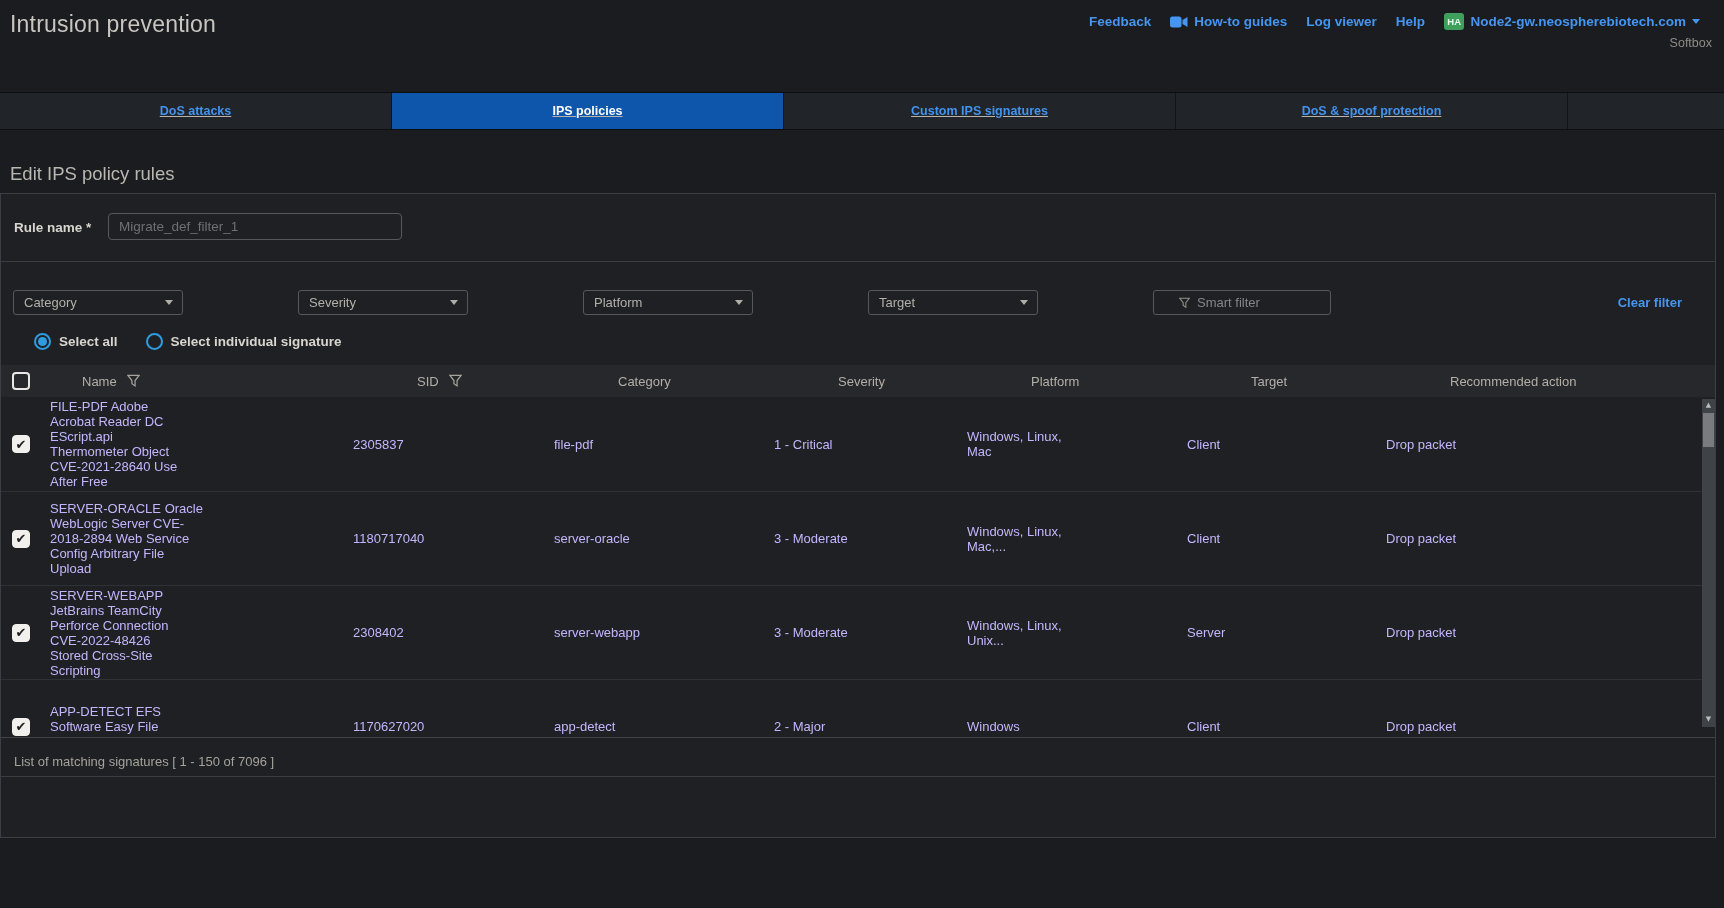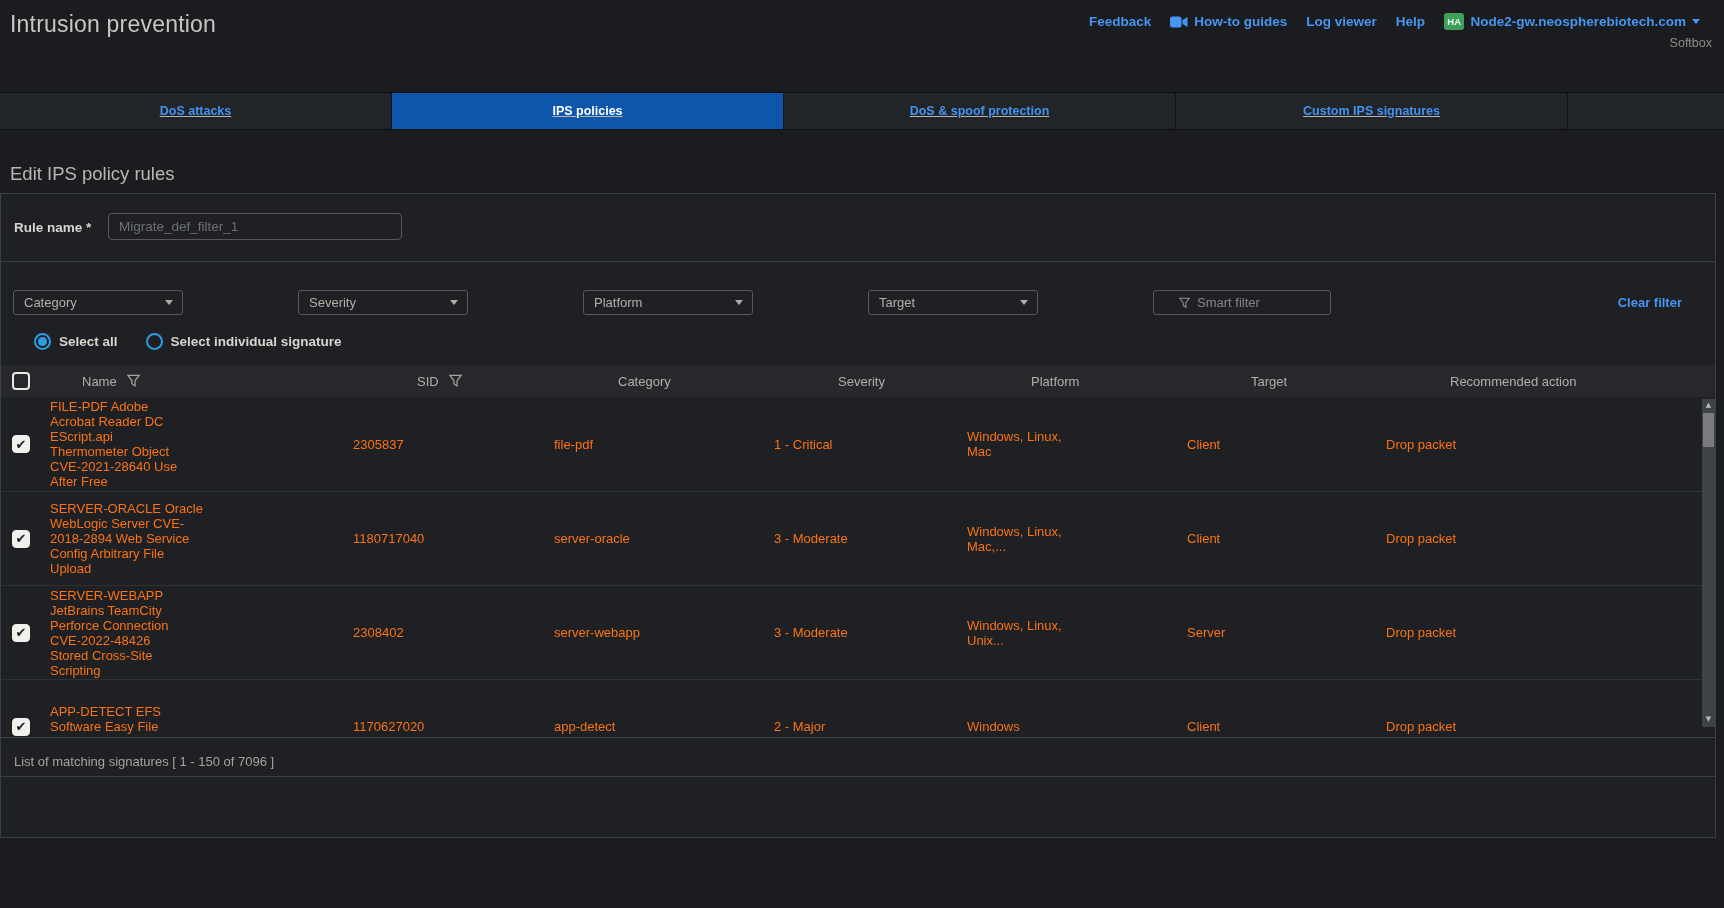--- a/index.html
+++ b/index.html
@@ -54,21 +54,21 @@
   .c-sev { width:193px; flex:none; } .c-plat { width:220px; flex:none; } .c-targ { width:199px; flex:none; }
   .c-act { flex:1; }
   .hcell { display:flex; align-items:center; gap:10px;margin-left:32px; }
   .funnel { flex:none; cursor:pointer; }
   .cb { width:18px; height:18px; border-radius:4px; display:flex; align-items:center; justify-content:center; cursor:pointer; }
   .cb.unchecked { border:2px solid #eae8e4; background:transparent; }
   .cb.checked { background:#f2f0ec; border:1px solid #f2f0ec; }
   .cb.checked::after { content:"\2714"; font-family:"DejaVu Sans",sans-serif; font-size:13px; font-weight:700; color:#1b1d20; line-height:1; }
 
   .tbody { position:absolute; top:203px; left:0; right:0; height:341px; overflow:hidden; border-bottom:1px solid #404347; }
-  .trow { display:flex; align-items:center; height:94px; font-size:13px; color:#f97316; border-top:1px solid #2e3135; }
+  .trow { display:flex; align-items:center; height:94px; font-size:13px; color:#c4b5fd; border-top:1px solid #2e3135; }
   .trow:first-child { border-top:none; }
   .pre { white-space:pre-line; line-height:15px; }
 
   .scrollbar { position:absolute; top:205px; right:0; width:13px; height:328px; background:#3f4246; display:flex; flex-direction:column; align-items:center; }
   .scroll-arrow { font-family:"DejaVu Sans",sans-serif; font-size:7px; color:#b9bbbd; line-height:12px; height:12px; cursor:pointer; }
   .scroll-thumb { width:11px; height:34px; background:#797b7e; margin-top:2px; cursor:grab; }
   .scroll-arrow.down { position:absolute; bottom:2px; }
 
   .summary { position:absolute; top:552px; left:0; right:0; height:31px; line-height:31px; padding-left:13px; font-size:13px; color:#a5a29b; border-bottom:1px solid #3a3d41; }
 
@@ -101,22 +101,22 @@
       <span>Node2-gw.neospherebiotech.com</span>
       <span class="caret-blue"></span>
     </span>
   </div>
   <div class="env-label">Softbox</div>
 
   <div class="tabbar">
     <div class="tabs">
       <div class="tab">DoS attacks</div>
       <div class="tab active">IPS policies</div>
+      <div class="tab">Custom IPS signatures</div>
       <div class="tab">DoS &amp; spoof protection</div>
-      <div class="tab">Custom IPS signatures</div>
     </div>
   </div>
 
   <div class="section-heading">Edit IPS policy rules</div>
 
   <div class="panel">
 
     <label class="rule-label">Rule name *</label>
     <input class="rule-input" type="text" value="Migrate_def_filter_1" style="">
 

